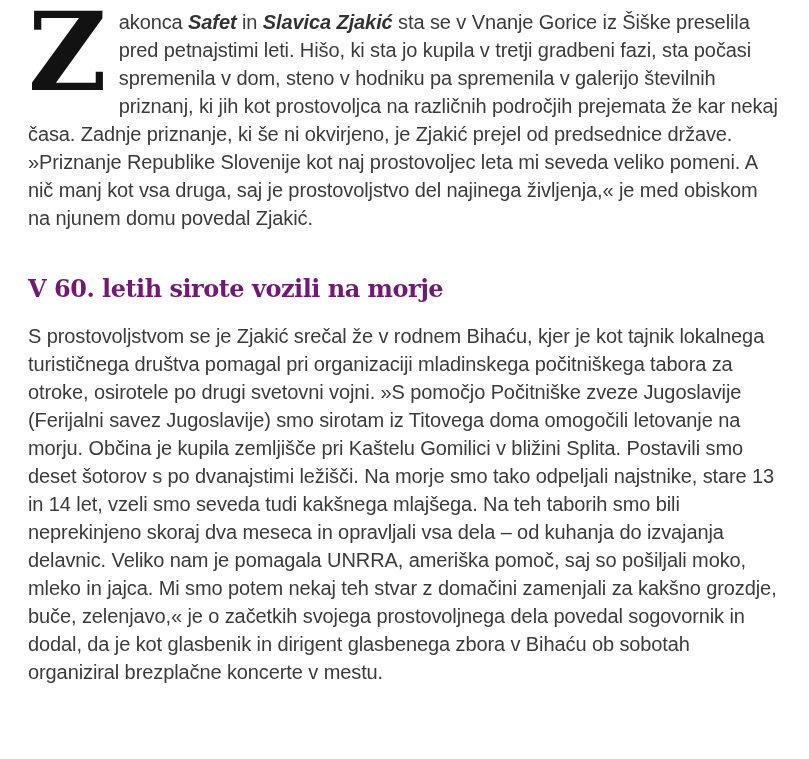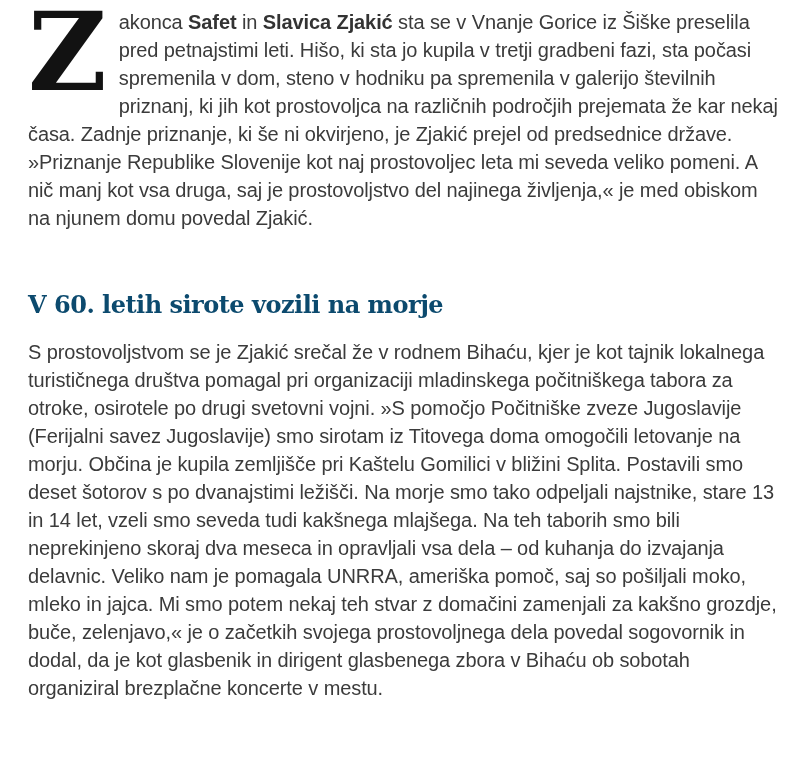--- a/index.html
+++ b/index.html
@@ -17,39 +17,40 @@
   .intro, .body-par {
     font-size: 20px;
     line-height: 28px;
     letter-spacing: -0.1px;
     color: #3b3b3b;
     font-weight: 400;
   }
   .intro b {
     font-weight: 700;
     color: #333333;
+    font-style: italic;
   }
   .dropcap {
     float: left;
     font-family: "DejaVu Serif", serif;
     font-weight: 700;
     font-size: 108px;
     line-height: 84px;
     height: 84px;
     color: #121212;
     margin: 2px 12px 0 0;
   }
   .subhead {
     font-family: "DejaVu Serif", serif;
     font-weight: 700;
     font-size: 24px;
     line-height: 30px;
     letter-spacing: -0.5px;
-    color: #0c4a6e;
-    margin-top: 58px;
+    color: #701a75;
+    margin-top: 42px;
     margin-bottom: 18px;
     clear: both;
   }
 </style>
 </head>
 <body>
 
 <div class="page">
 
   <p class="intro"><span class="dropcap">Z</span><span>akonca </span><b>Safet</b><span> in </span><b>Slavica Zjakić</b><span> sta se v Vnanje Gorice iz Šiške preselila pred petnajstimi leti. Hišo, ki sta jo kupila v tretji gradbeni fazi, sta počasi spremenila v dom, steno v hodniku pa spremenila v galerijo številnih priznanj, ki jih kot prostovoljca na različnih področjih prejemata že kar nekaj časa. Zadnje priznanje, ki še ni okvirjeno, je Zjakić prejel od predsednice države. »Priznanje Republike Slovenije kot naj prostovoljec leta mi seveda veliko pomeni. A nič manj kot vsa druga, saj je prostovoljstvo del najinega življenja,« je med obiskom na njunem domu povedal Zjakić.</span></p>

